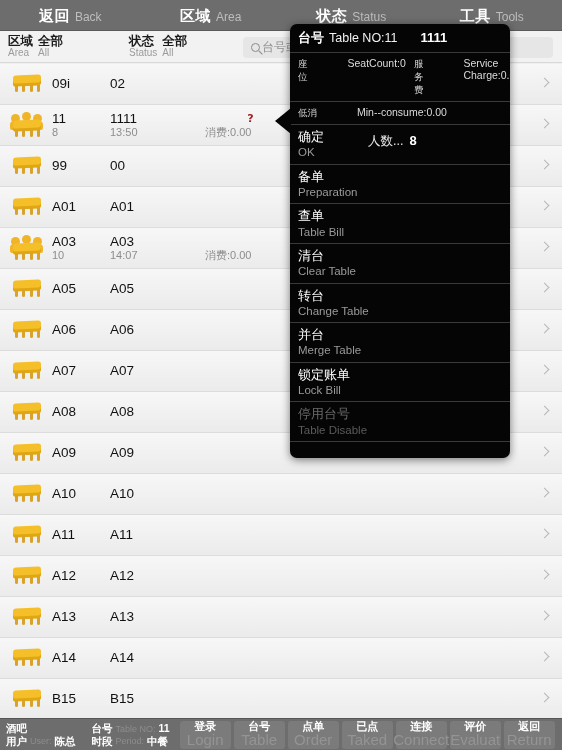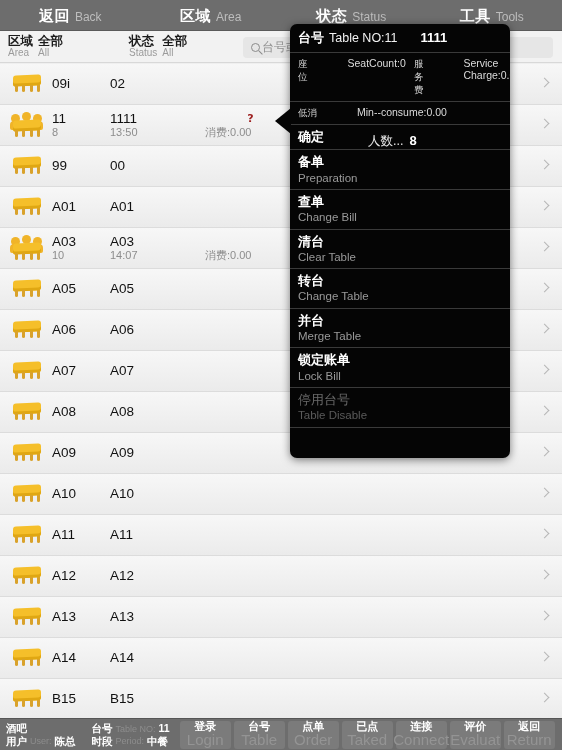--- a/index.html
+++ b/index.html
@@ -140,21 +140,21 @@
     padding: 4px 0 4px 8px; border-bottom: 1px solid #3a3a3a;
     display: flex; gap: 4px; align-items: baseline; flex-wrap: nowrap;
   }
   .pop-info .cn { color: #d6d6d6; font-size: 9.5px; }
   .pop-info .en { color: #dcdcdc; font-size: 10.5px; padding-left: 36px; }
   .pop-info .sp { width: 6px; }
   .pop-item {
     position: relative; padding: 4px 0 4px 8px;
     border-bottom: 1px solid #3a3a3a; line-height: 1.25;
   }
-  .pop-item .cn { display: block; color: #ffffff; font-size: 13px; font-weight: bold; }
+  .pop-item .cn { display: block; color: #ffffff; font-size: 13px; font-weight: normal; }
   .pop-item .en { display: block; color: #9a9a9a; font-size: 11.5px; }
   .pop-item.disabled .cn { color: #6a6a6a; font-weight: normal; }
   .pop-item.disabled .en { color: #5b5b5b; }
   .pop-item .side {
     position: absolute; left: 78px; top: 8px;
     color: #e9e9e9; font-size: 12.5px;
   }
   .pop-item .side b { font-size: 13px; color:#fff; margin-left: 6px; }
 
   
@@ -526,29 +526,30 @@
       <span class="cn">服务费</span>
       <span class="en">Service Charge:0.00</span>
     </div>
     <div class="pop-info">
       <span class="cn">低消</span>
       <span class="en">Min--consume:0.00</span>
     </div>
     <div id="popitems">
         <div class="pop-item">
           <span class="cn">确定</span>
+          <span class="en">OK</span>
           <span class="side"><span>人数...</span><b>8</b></span>
         </div>
         <div class="pop-item">
           <span class="cn">备单</span>
           <span class="en">Preparation</span>
         </div>
         <div class="pop-item">
           <span class="cn">查单</span>
-          <span class="en">Change Bill</span>
+          <span class="en">Table Bill</span>
         </div>
         <div class="pop-item">
           <span class="cn">清台</span>
           <span class="en">Clear Table</span>
         </div>
         <div class="pop-item">
           <span class="cn">转台</span>
           <span class="en">Change Table</span>
         </div>
         <div class="pop-item">

